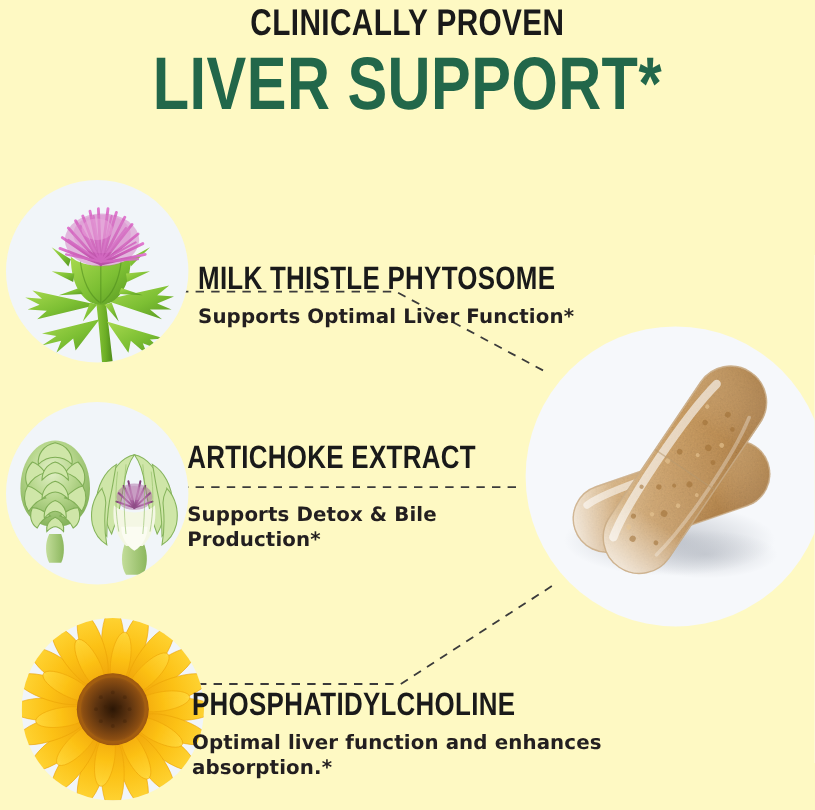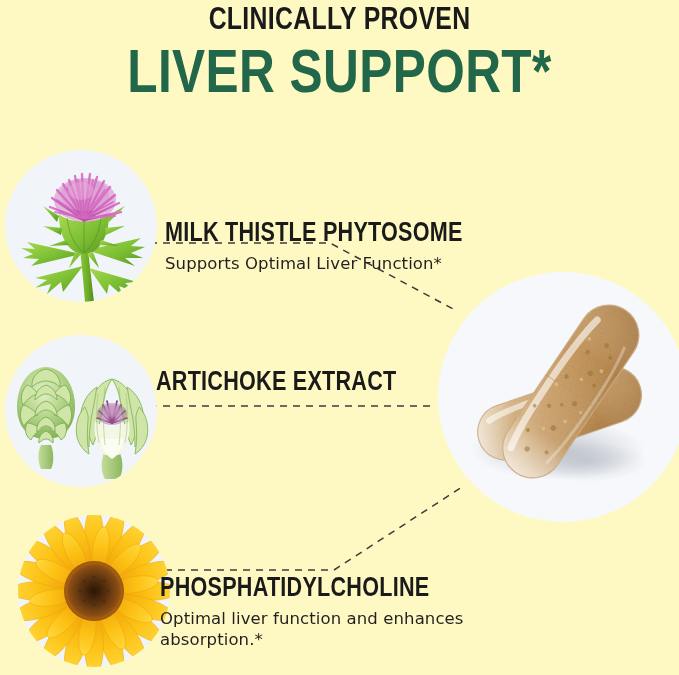--- a/index.html
+++ b/index.html
@@ -64,21 +64,21 @@
     font-size:27px;
     letter-spacing:0.3px;
     color:#1a1a1a;
     line-height:29px;
     transform:scaleX(0.80);
     transform-origin:left top;
     white-space:nowrap;
   }
   .ing-desc{
     font-family:"DejaVu Sans", sans-serif;
-    font-weight:400;
+    font-weight:700;
     font-size:16.5px;
     color:#231f20;
     line-height:21px;
     letter-spacing:0.1px;
   }
   .ing-1{left:165px;top:178px;width:430px;margin-top:40px;}
   .ing-1 .ing-desc{margin-top:6px;}
   .ing-2{left:156px;top:367px;width:300px;}
   .ing-2 .ing-desc{margin-top:22px;}
   .ing-3{left:160px;top:573px;width:400px;}
@@ -405,20 +405,21 @@
     </svg>
   </div>
 
   <div class="ing ing-1">
     <div class="ing-title">MILK THISTLE PHYTOSOME</div>
     <div class="ing-desc">Supports Optimal Liver Function*</div>
   </div>
 
   <div class="ing ing-2">
     <div class="ing-title">ARTICHOKE EXTRACT</div>
+    <div class="ing-desc">Supports Detox &amp; Bile Production*</div>
   </div>
 
   <div class="ing ing-3">
     <div class="ing-title">PHOSPHATIDYLCHOLINE</div>
     <div class="ing-desc">Optimal liver function and enhances absorption.*</div>
   </div>
 
 </div>
 
 </body></html>

